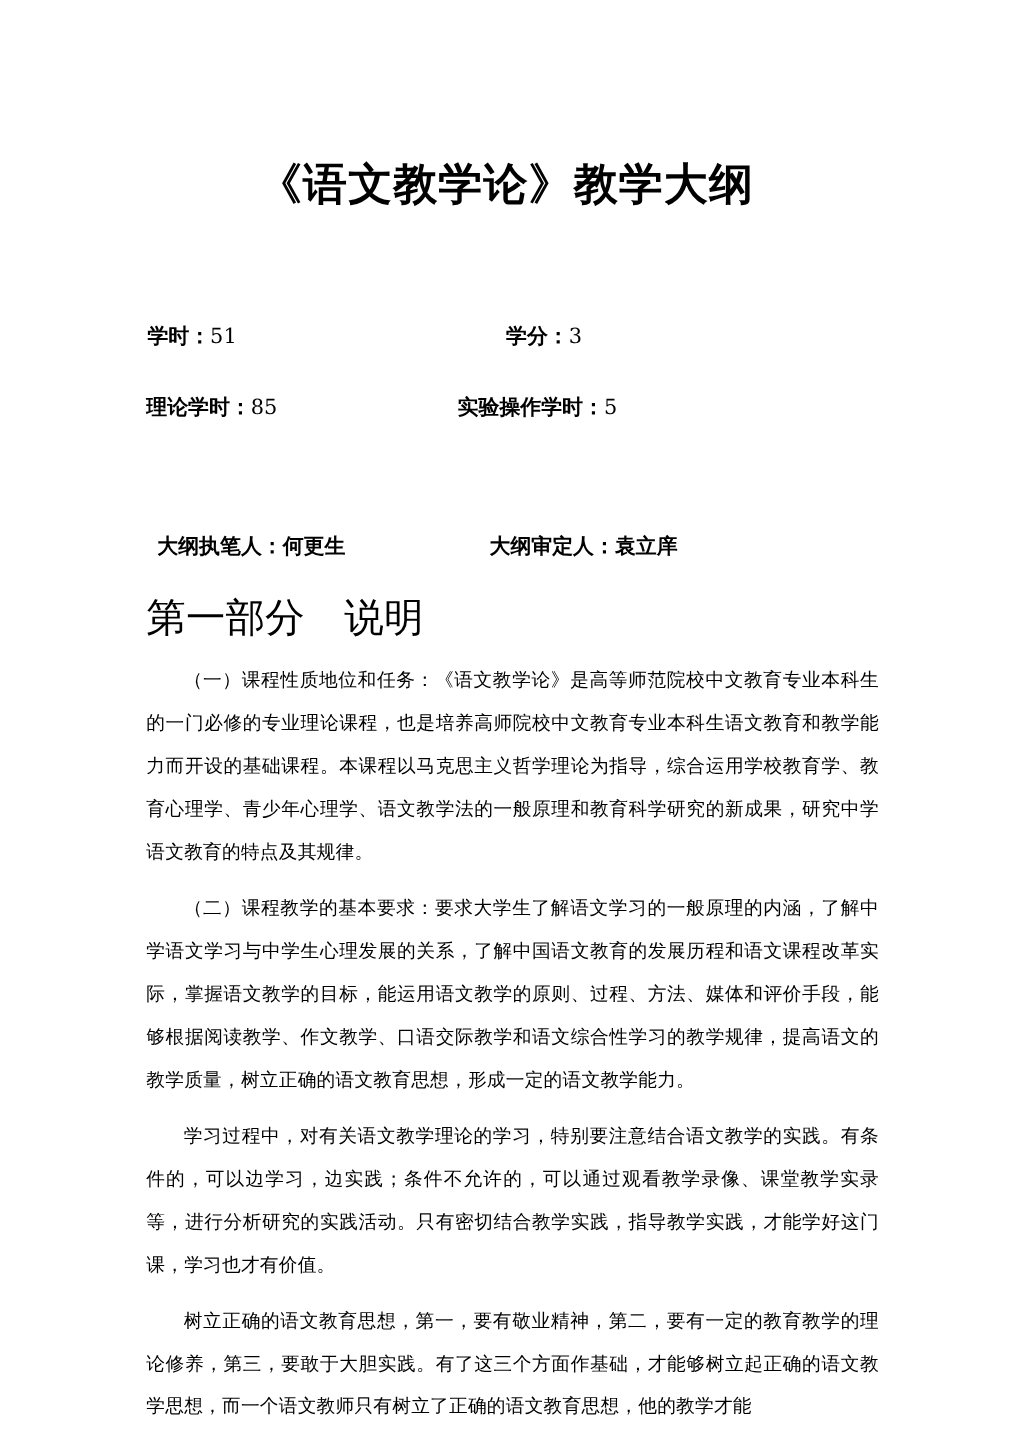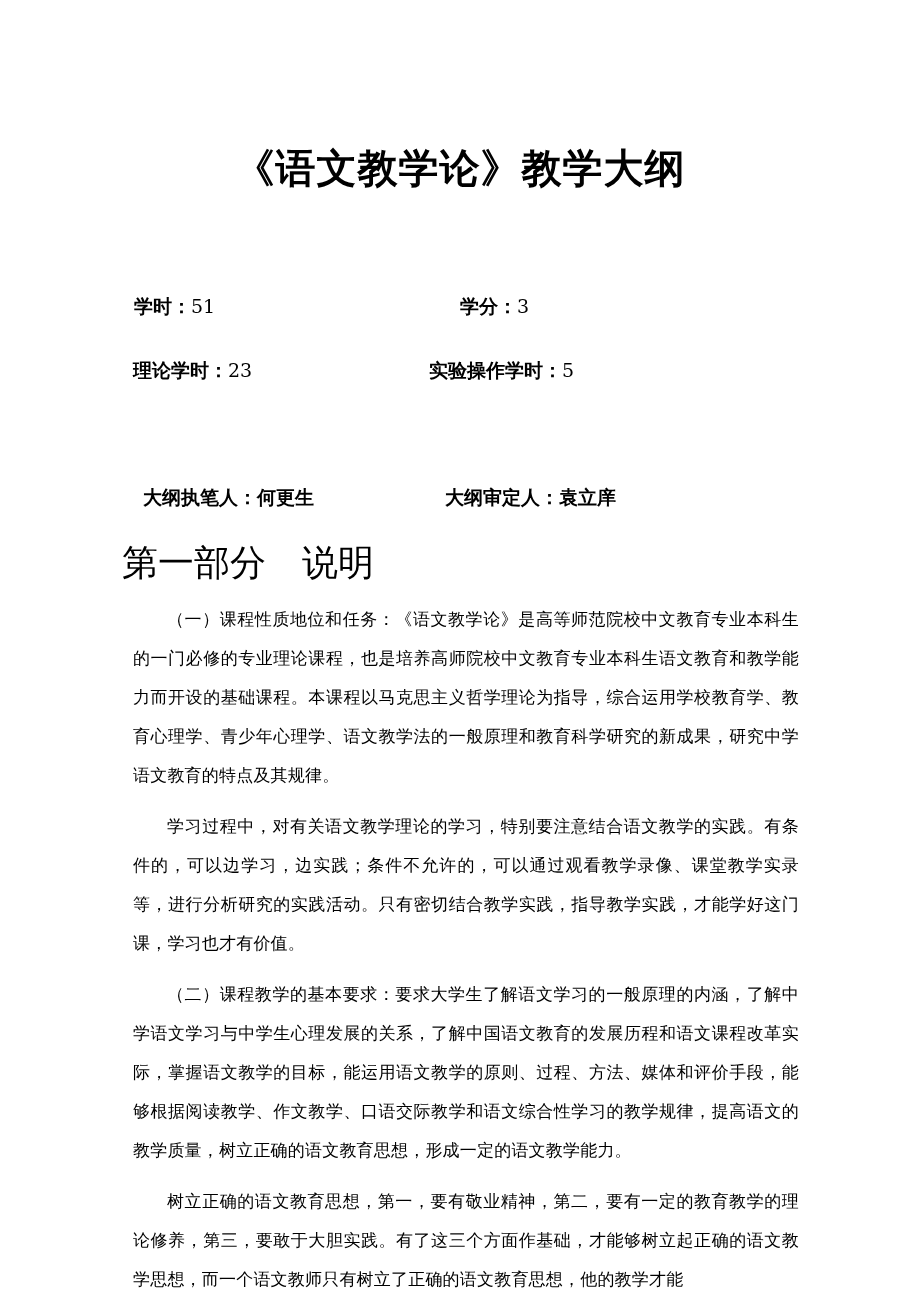--- a/index.html
+++ b/index.html
@@ -43,21 +43,21 @@
     .meta-item .value {
       font-family: "DejaVu Serif", "Liberation Serif", serif;
       font-weight: normal;
     }
     .meta-item .value.cjk {
       font-family: "DejaVu Sans", "Liberation Sans", sans-serif;
       font-weight: bold;
     }
     .section-heading {
       position: absolute;
-      left: 122px; top: 538px;
+      left: 133px; top: 538px;
       font-family: "DejaVu Sans", "Liberation Sans", sans-serif;
       font-size: 36px;
       font-weight: normal;
       line-height: 50px;
       white-space: pre;
       text-align: center;
     }
     .body-text {
       position: absolute;
       left: 133px;
@@ -81,36 +81,36 @@
   <div class="doc-title">《语文教学论》教学大纲</div>
 
   <div class="meta-item" style="left:134px; top:293px;">
     <span>学时：</span><span class="value">51</span>
   </div>
   <div class="meta-item" style="left:436px; top:293px;margin-left:24px;">
     <span>学分：</span><span class="value">3</span>
   </div>
 
   <div class="meta-item" style="left:133px; top:357px;">
-    <span>理论学时：</span><span class="value">23</span>
+    <span>理论学时：</span><span class="value">85</span>
   </div>
-  <div class="meta-item" style="left:429px; top:357px;">
+  <div class="meta-item" style="left:416px; top:357px;">
     <span>实验操作学时：</span><span class="value">5</span>
   </div>
 
 
   <div class="meta-item" style="left:143px; top:484px;">
     <span>大纲执笔人：</span><span class="value cjk">何更生</span>
   </div>
   <div class="meta-item" style="left:425px; top:484px;margin-left:20px;">
     <span>大纲审定人：</span><span class="value cjk">袁立庠</span>
   </div>
 
   <div class="section-heading">第一部分　说明</div>
 
   <div class="body-text">
     <p class="para">（一）课程性质地位和任务：《语文教学论》是高等师范院校中文教育专业本科生的一门必修的专业理论课程，也是培养高师院校中文教育专业本科生语文教育和教学能力而开设的基础课程。本课程以马克思主义哲学理论为指导，综合运用学校教育学、教育心理学、青少年心理学、语文教学法的一般原理和教育科学研究的新成果，研究中学语文教育的特点及其规律。</p>
+    <p class="para">（二）课程教学的基本要求：要求大学生了解语文学习的一般原理的内涵，了解中学语文学习与中学生心理发展的关系，了解中国语文教育的发展历程和语文课程改革实际，掌握语文教学的目标，能运用语文教学的原则、过程、方法、媒体和评价手段，能够根据阅读教学、作文教学、口语交际教学和语文综合性学习的教学规律，提高语文的教学质量，树立正确的语文教育思想，形成一定的语文教学能力。</p>
     <p class="para">学习过程中，对有关语文教学理论的学习，特别要注意结合语文教学的实践。有条件的，可以边学习，边实践；条件不允许的，可以通过观看教学录像、课堂教学实录等，进行分析研究的实践活动。只有密切结合教学实践，指导教学实践，才能学好这门课，学习也才有价值。</p>
-    <p class="para">（二）课程教学的基本要求：要求大学生了解语文学习的一般原理的内涵，了解中学语文学习与中学生心理发展的关系，了解中国语文教育的发展历程和语文课程改革实际，掌握语文教学的目标，能运用语文教学的原则、过程、方法、媒体和评价手段，能够根据阅读教学、作文教学、口语交际教学和语文综合性学习的教学规律，提高语文的教学质量，树立正确的语文教育思想，形成一定的语文教学能力。</p>
     <p class="para">树立正确的语文教育思想，第一，要有敬业精神，第二，要有一定的教育教学的理论修养，第三，要敢于大胆实践。有了这三个方面作基础，才能够树立起正确的语文教学思想，而一个语文教师只有树立了正确的语文教育思想，他的教学才能</p>
   </div>
 
 </div>
 
 </body></html>

